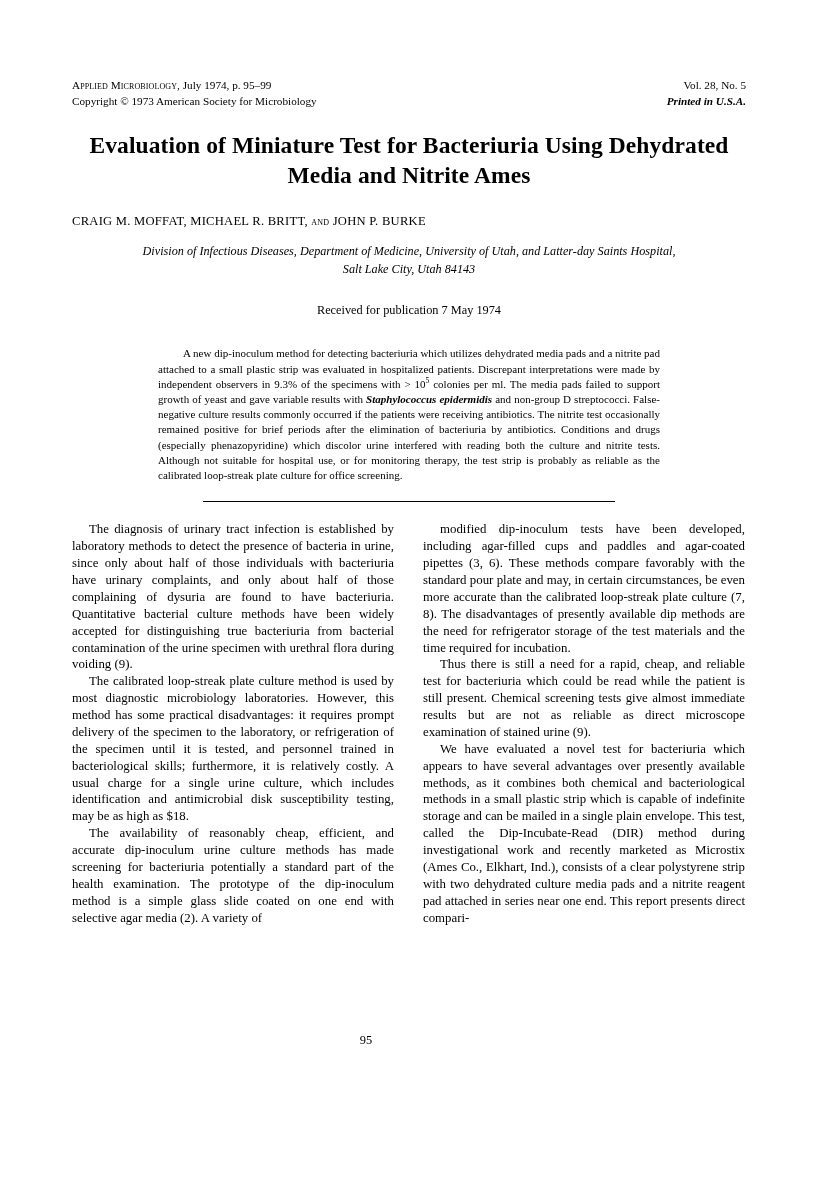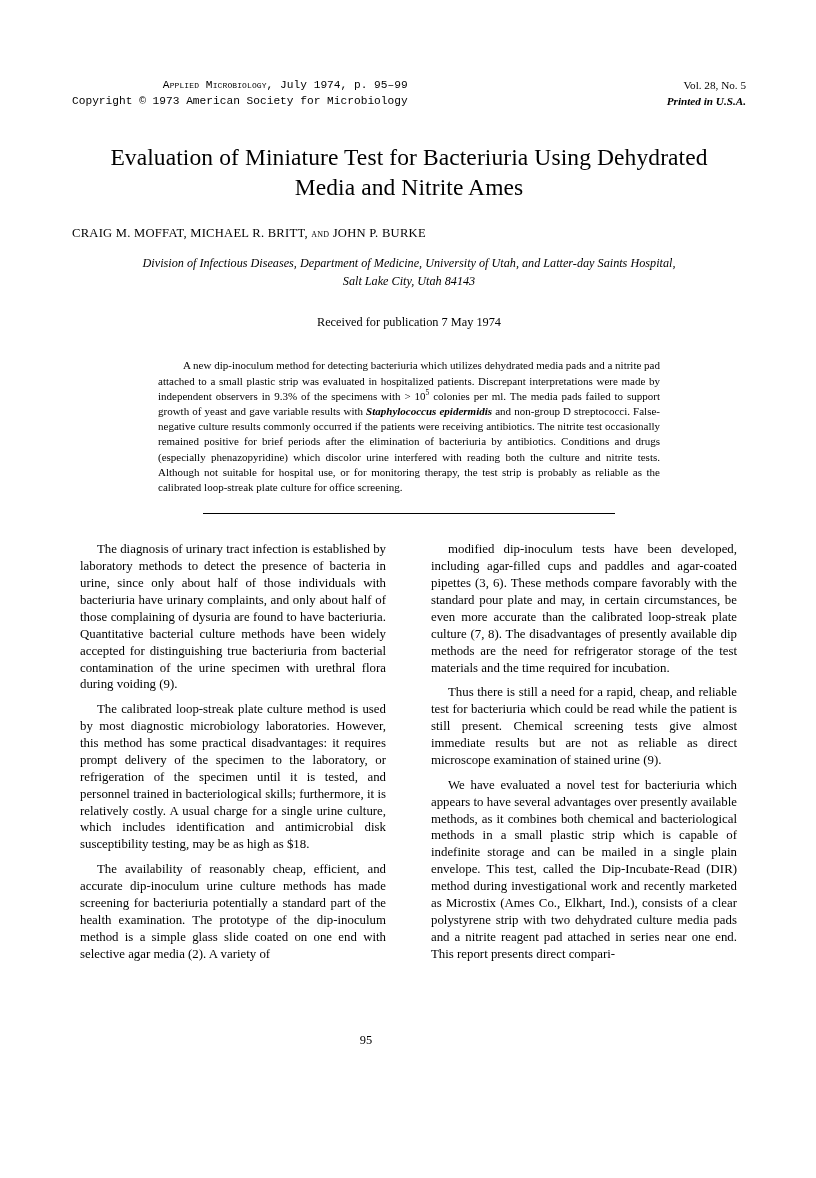--- a/index.html
+++ b/index.html
@@ -23,35 +23,35 @@
   }
 
   
   .masthead {
     display: flex;
     justify-content: space-between;
     align-items: flex-start;
     font-size: 11.2px;
     line-height: 1.42;
   }
-  .masthead-left { text-align: right; font-family: Liberation Mono, monospace; }
+  .masthead-left { text-align: left; }
   .masthead-right { text-align: right; }
   .journal-name {
     font-variant: small-caps;
     letter-spacing: 0.1px;
   }
   .italic { font-style: italic; font-weight: bold; }
 
   
   .title {
-    margin-top: 32px;
+    margin-top: 20px;
     text-align: center;
     font-size: 23.5px;
     line-height: 1.30;
-    font-weight: normal;
+    font-weight: bold;
     letter-spacing: 0.1px;
   }
   .authors {
     margin-top: 23px;
     text-align: left;
     font-size: 12.6px;
     letter-spacing: 0.25px;
   }
   .authors .and {
     font-variant: small-caps;
@@ -97,21 +97,21 @@
     display: flex;
     gap: 29px;
   }
   .col {
     width: 322px;
     font-size: 12.85px;
     line-height: 1.315;
     text-align: justify;
     text-justify: inter-word;
   }
-  .col p { margin: 8px; text-indent: 17px; }
+  .col p { margin: 0; text-indent: 17px; }
   .col p.first { text-indent: 17px; }
 
   .folio {
     position: absolute;
     top: 1033px;
     left: 0;
     width: 732px;
     text-align: center;
     font-size: 12.4px;
   }

